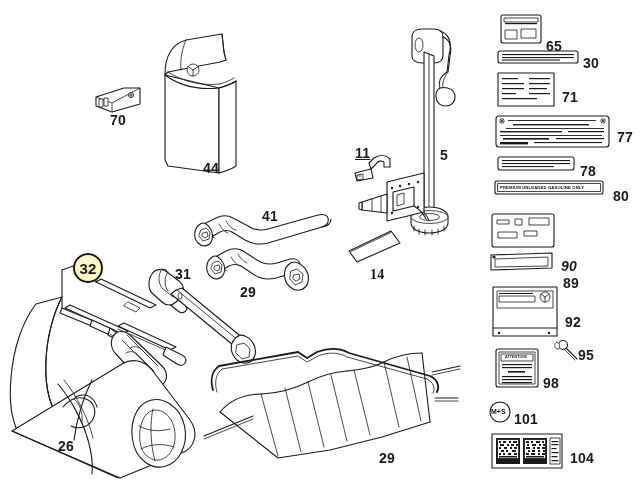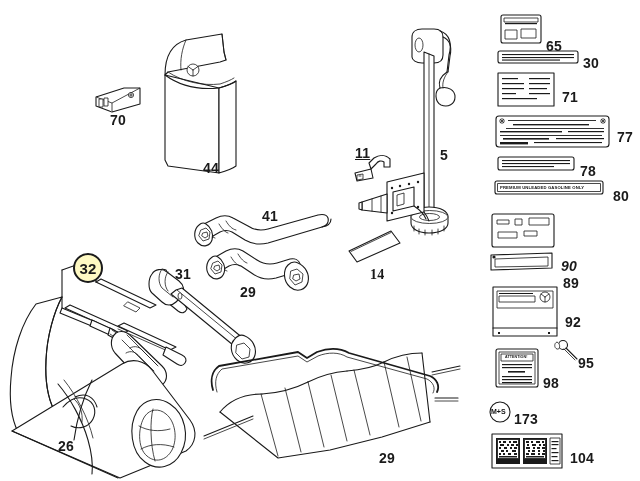--- a/index.html
+++ b/index.html
@@ -475,19 +475,19 @@
       <div class="callout" style="left: 379px; top: 451px;">29</div>
       <div class="callout" style="left: 546px; top: 39px;">65</div>
       <div class="callout" style="left: 583px; top: 56px;">30</div>
       <div class="callout" style="left: 562px; top: 90px;">71</div>
       <div class="callout" style="left: 617px; top: 130px;">77</div>
       <div class="callout" style="left: 580px; top: 164px;">78</div>
       <div class="callout" style="left: 613px; top: 189px;">80</div>
       <div class="callout" style="left: 563px; top: 232px; margin-top: 44px;">89</div>
       <div class="callout" style="left: 561px; top: 259px; font-style: italic;">90</div>
       <div class="callout" style="left: 565px; top: 315px;">92</div>
-      <div class="callout" style="left: 578px; top: 356px;">95</div>
+      <div class="callout" style="left: 578px; top: 348px;">95</div>
       <div class="callout" style="left: 543px; top: 376px;">98</div>
-      <div class="callout" style="left: 514px; top: 412px;">173</div>
+      <div class="callout" style="left: 514px; top: 412px;">101</div>
       <div class="callout" style="left: 570px; top: 451px;">104</div>
     </div>
 
 </div>
 
 </body></html>

